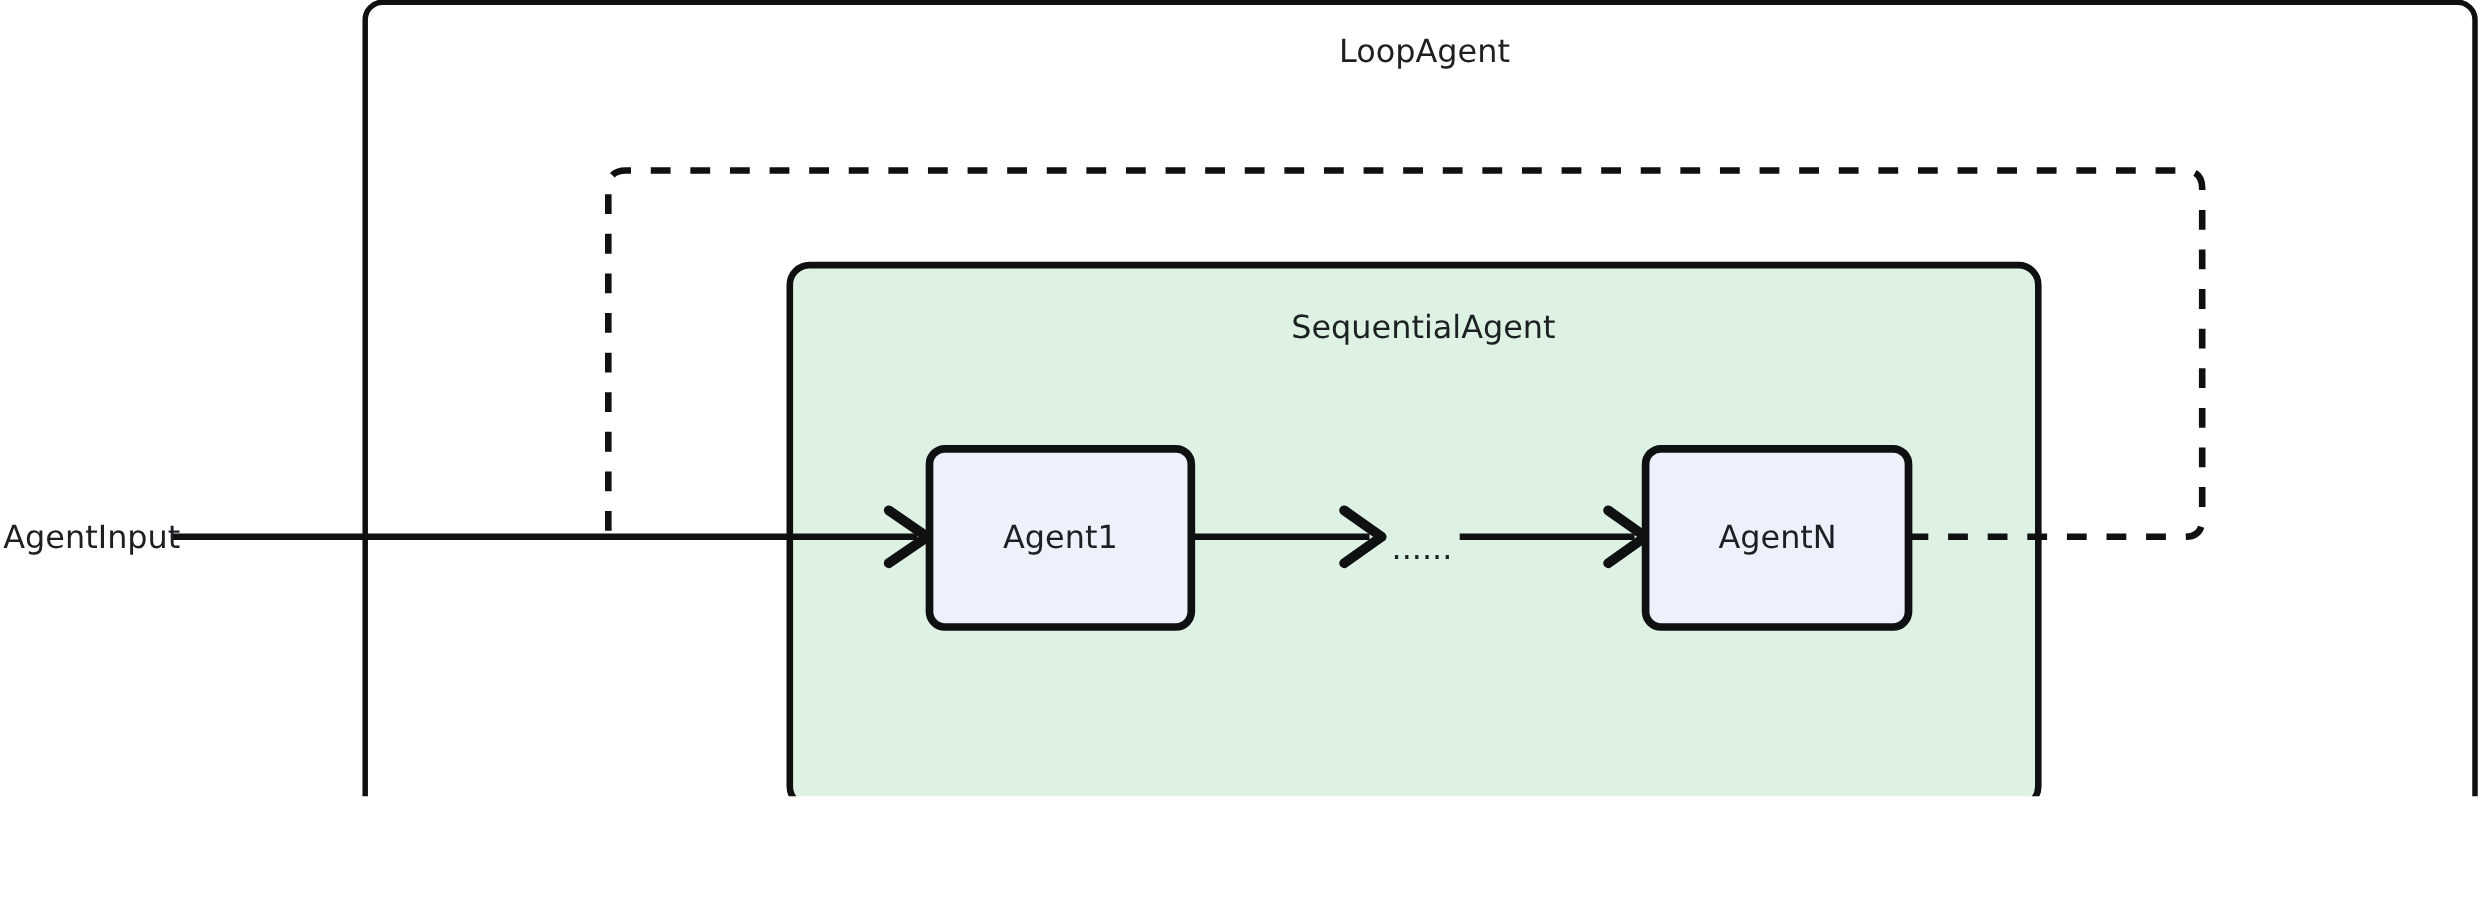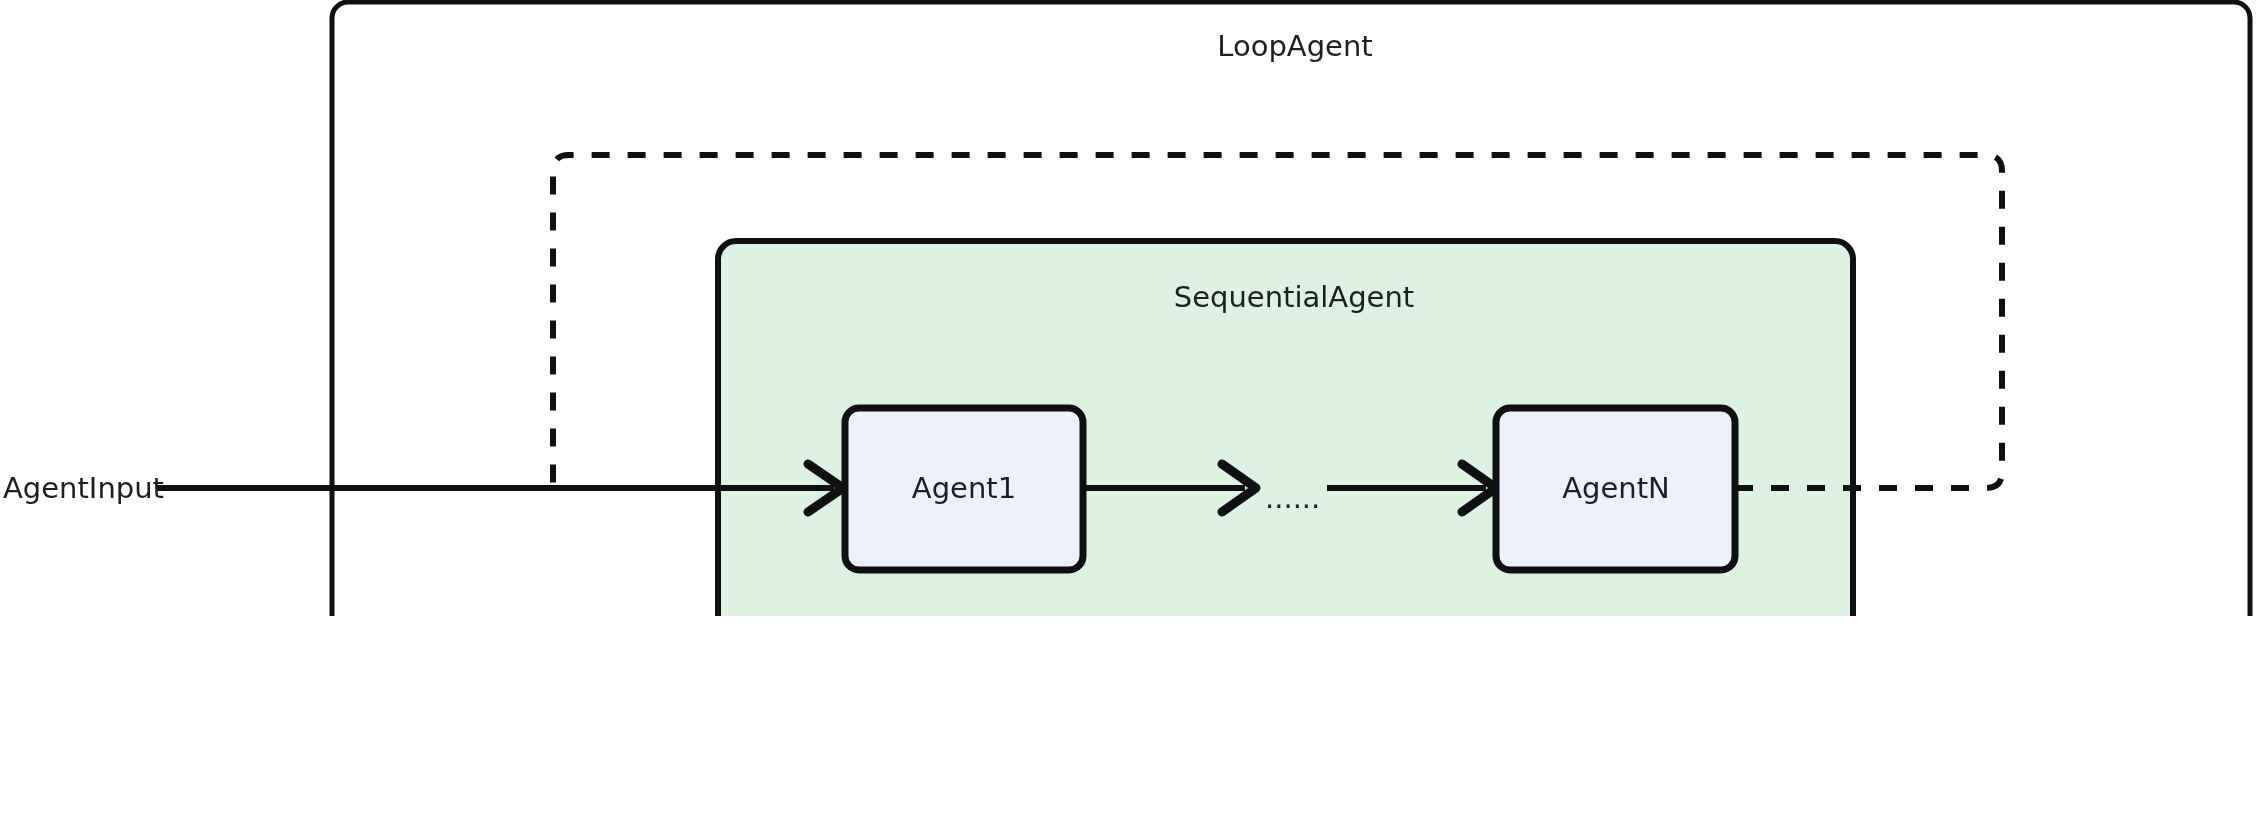--- a/index.html
+++ b/index.html
@@ -7,21 +7,21 @@
     margin: 0;
     padding: 0;
     background: #ffffff;
   }
   body {
     font-family: "DejaVu Sans", "Liberation Sans", sans-serif;
   }
   #canvas {
     position: relative;
     width: 2256px;
-    height: 616px;
+    height: 724px;
     background: #ffffff;
     overflow: hidden;
   }
   #diagram-svg {
     position: absolute;
     left: 0;
     top: 0;
     width: 2256px;
     height: 832px;
     display: block;

